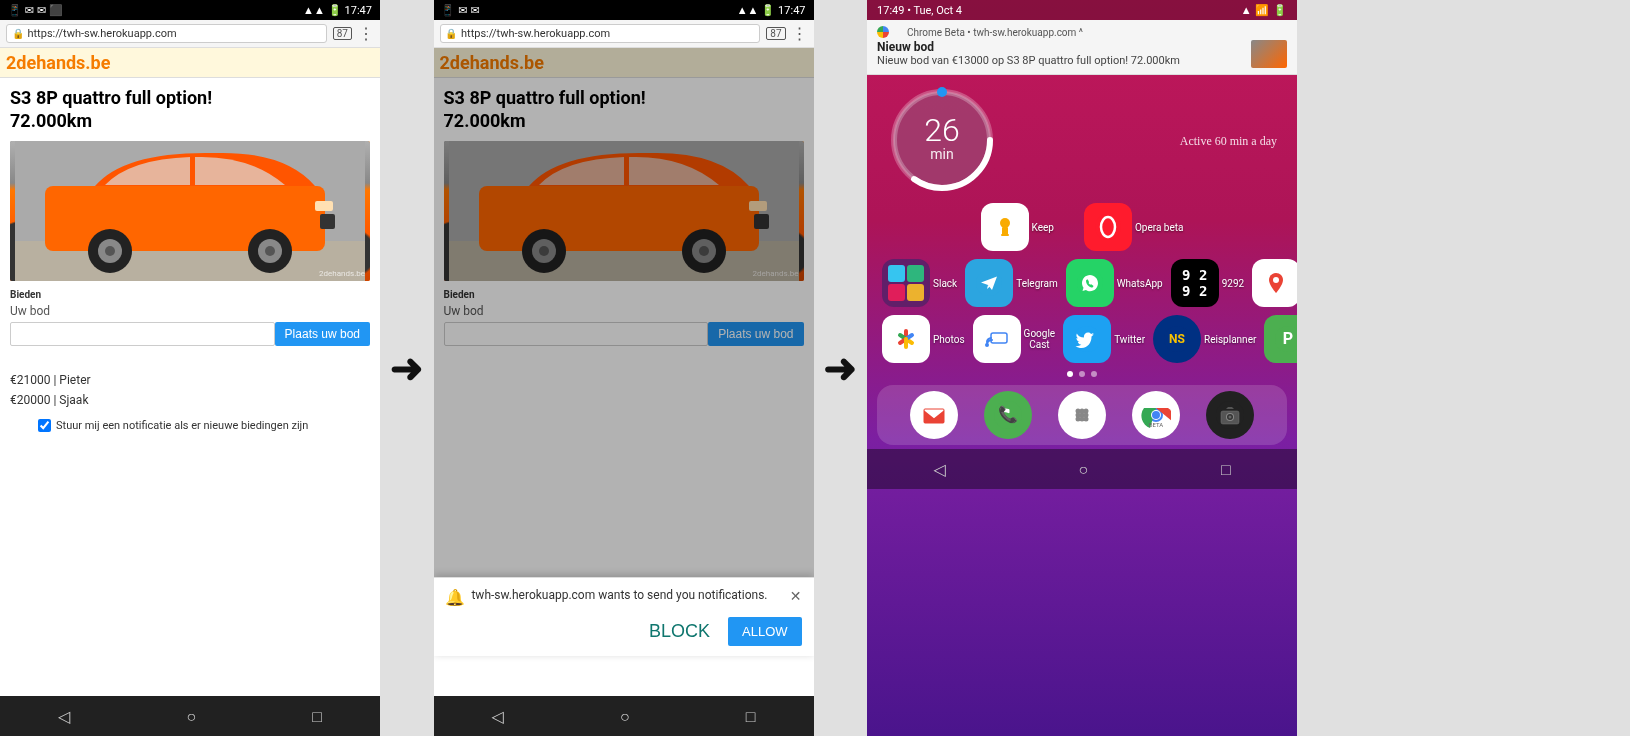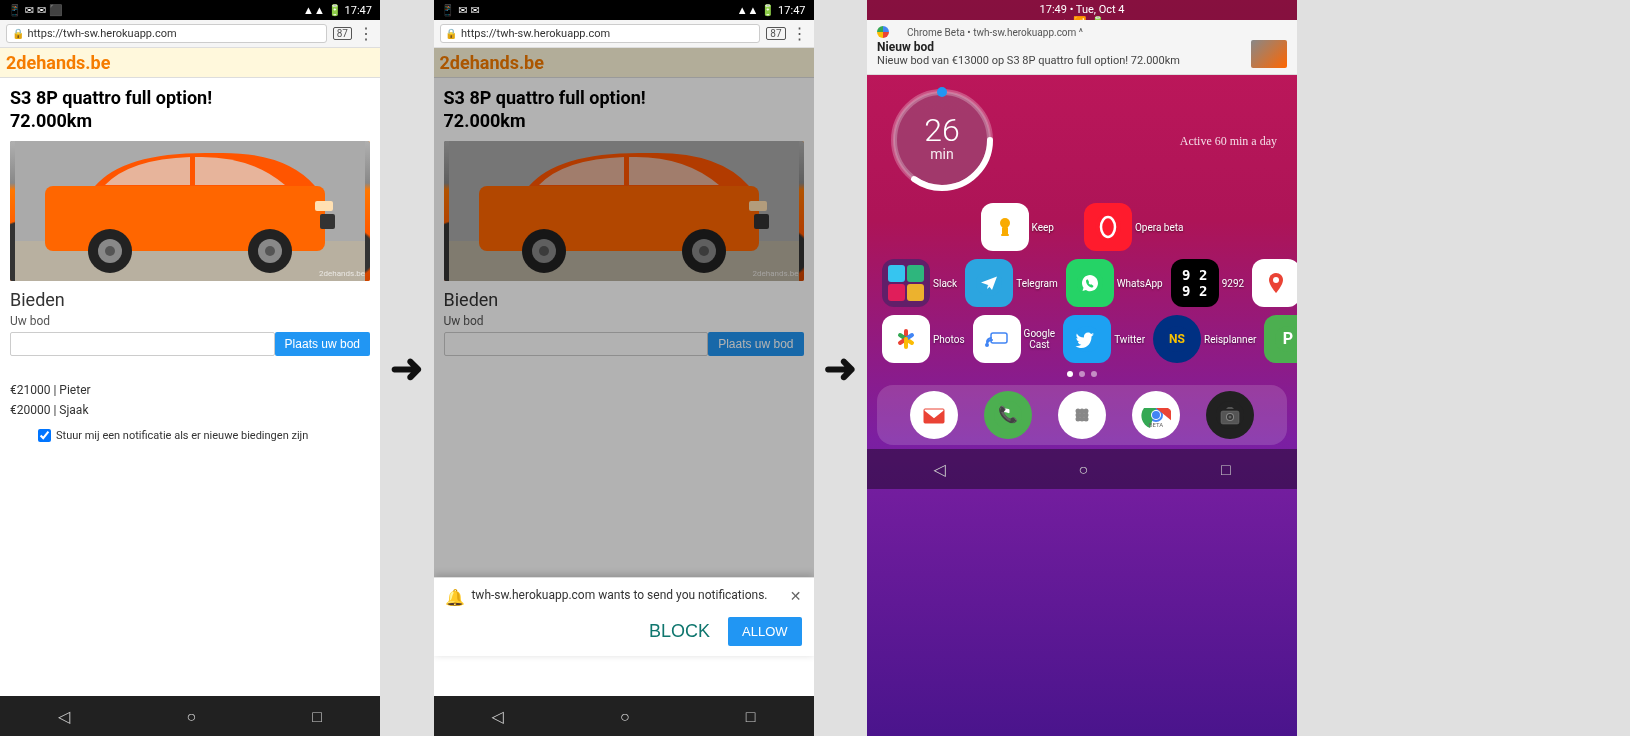--- a/index.html
+++ b/index.html
@@ -122,22 +122,22 @@
     }
     .car-image-watermark {
       position: absolute;
       bottom: 3px;
       right: 5px;
       font-size: 8px;
       color: rgba(255,255,255,0.7);
     }
 
     .bieden-label {
-      font-size: 18px;
-      font-weight: normal;
+      font-size: 10px;
+      font-weight: bold;
       margin-bottom: 4px;
       color: #333;
     }
     .uw-bod-label {
       font-size: 12px;
       color: #555;
       margin-bottom: 4px;
     }
     .bid-row {
       display: flex;
@@ -265,21 +265,20 @@
     }
     .home-status-bar {
       background: rgba(0,0,0,0.3);
       color: #fff;
       display: flex;
       justify-content: space-between;
       align-items: center;
       padding: 3px 10px;
       font-size: 11px;
       height: 20px;
-      flex-direction: column;
     }
 
     
     .notification-banner {
       background: #f5f5f5;
       padding: 6px 10px;
       border-bottom: 1px solid #ddd;
     }
     .notif-banner-header {
       display: flex;

